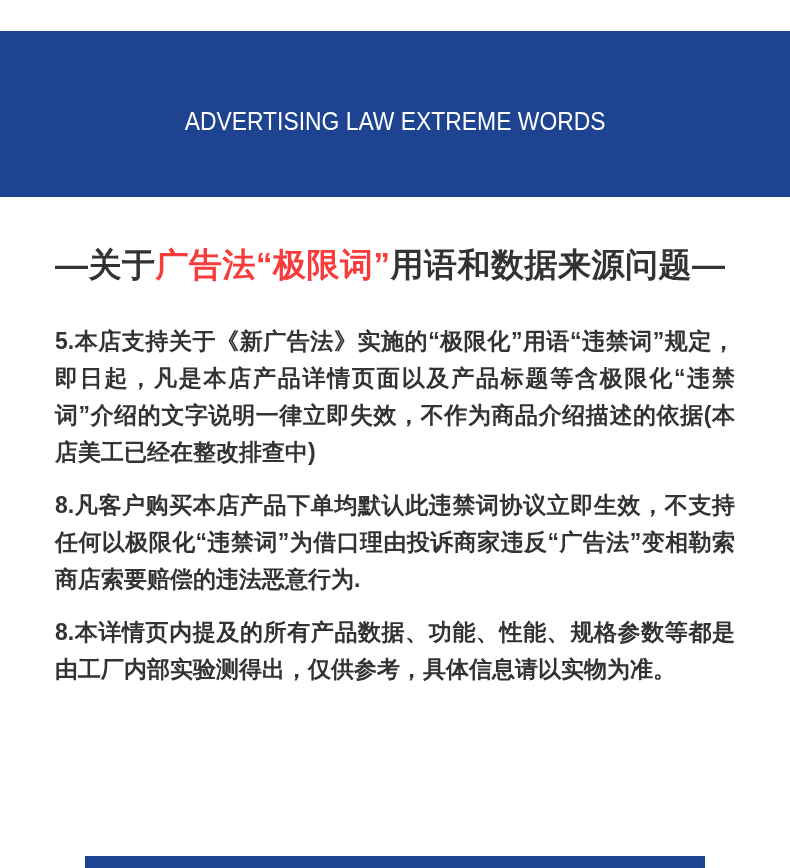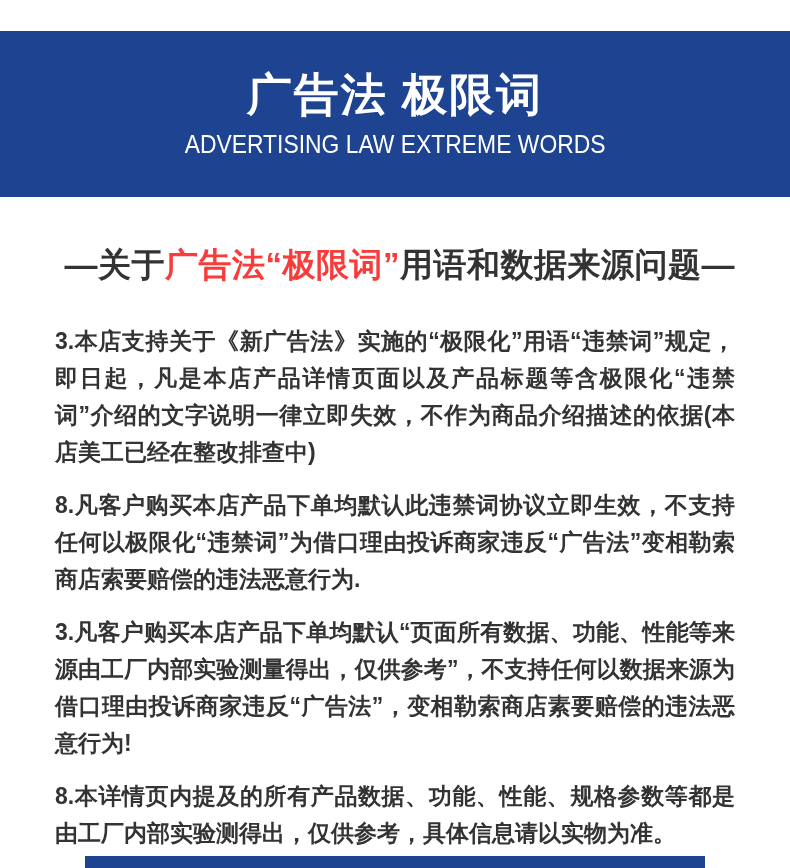--- a/index.html
+++ b/index.html
@@ -53,21 +53,21 @@
     top: 197px;
     left: 55px;
     width: 680px;
     color: #333333;
   }
   .notice-heading {
     margin: 48px 0 0 0;
     font-size: 33px;
     line-height: 40px;
     font-weight: 700;
-    text-align: right;
+    text-align: left;
     color: #333333;
     white-space: nowrap;
     letter-spacing: 0.5px;
   }
   .notice-heading .red {
     color: #f83c3c;
   }
   .clause {
     margin: 16px 0 0 0;
     font-size: 23px;
@@ -90,31 +90,29 @@
     height: 12px;
     background: #1e4491;
   }
 </style>
 </head>
 <body>
 
 <div class="page">
 
   <header class="hero">
-    <h1 class="hero-title">广告法 极限词</h1>
     <div class="hero-subtitle">ADVERTISING LAW EXTREME WORDS</div>
   </header>
 
   <main class="content">
     <h2 class="notice-heading"><span>—关于</span><span class="red">广告法“极限词”</span><span>用语和数据来源问题—</span></h2>
 
-    <p class="clause first">3.本店支持关于《新广告法》实施的“极限化”用语“违禁词”规定，即日起，凡是本店产品详情页面以及产品标题等含极限化“违禁词”介绍的文字说明一律立即失效，不作为商品介绍描述的依据(本店美工已经在整改排查中)</p>
+    <p class="clause first">5.本店支持关于《新广告法》实施的“极限化”用语“违禁词”规定，即日起，凡是本店产品详情页面以及产品标题等含极限化“违禁词”介绍的文字说明一律立即失效，不作为商品介绍描述的依据(本店美工已经在整改排查中)</p>
 
     <p class="clause">8.凡客户购买本店产品下单均默认此违禁词协议立即生效，不支持任何以极限化“违禁词”为借口理由投诉商家违反“广告法”变相勒索商店索要赔偿的违法恶意行为.</p>
 
-    <p class="clause">3.凡客户购买本店产品下单均默认“页面所有数据、功能、性能等来源由工厂内部实验测量得出，仅供参考”，不支持任何以数据来源为借口理由投诉商家违反“广告法”，变相勒索商店素要赔偿的违法恶意行为!</p>
 
     <p class="clause">8.本详情页内提及的所有产品数据、功能、性能、规格参数等都是由工厂内部实验测得出，仅供参考，具体信息请以实物为准。</p>
   </main>
 
   <div class="footer-bar"></div>
 
 </div>
 
 </body></html>

